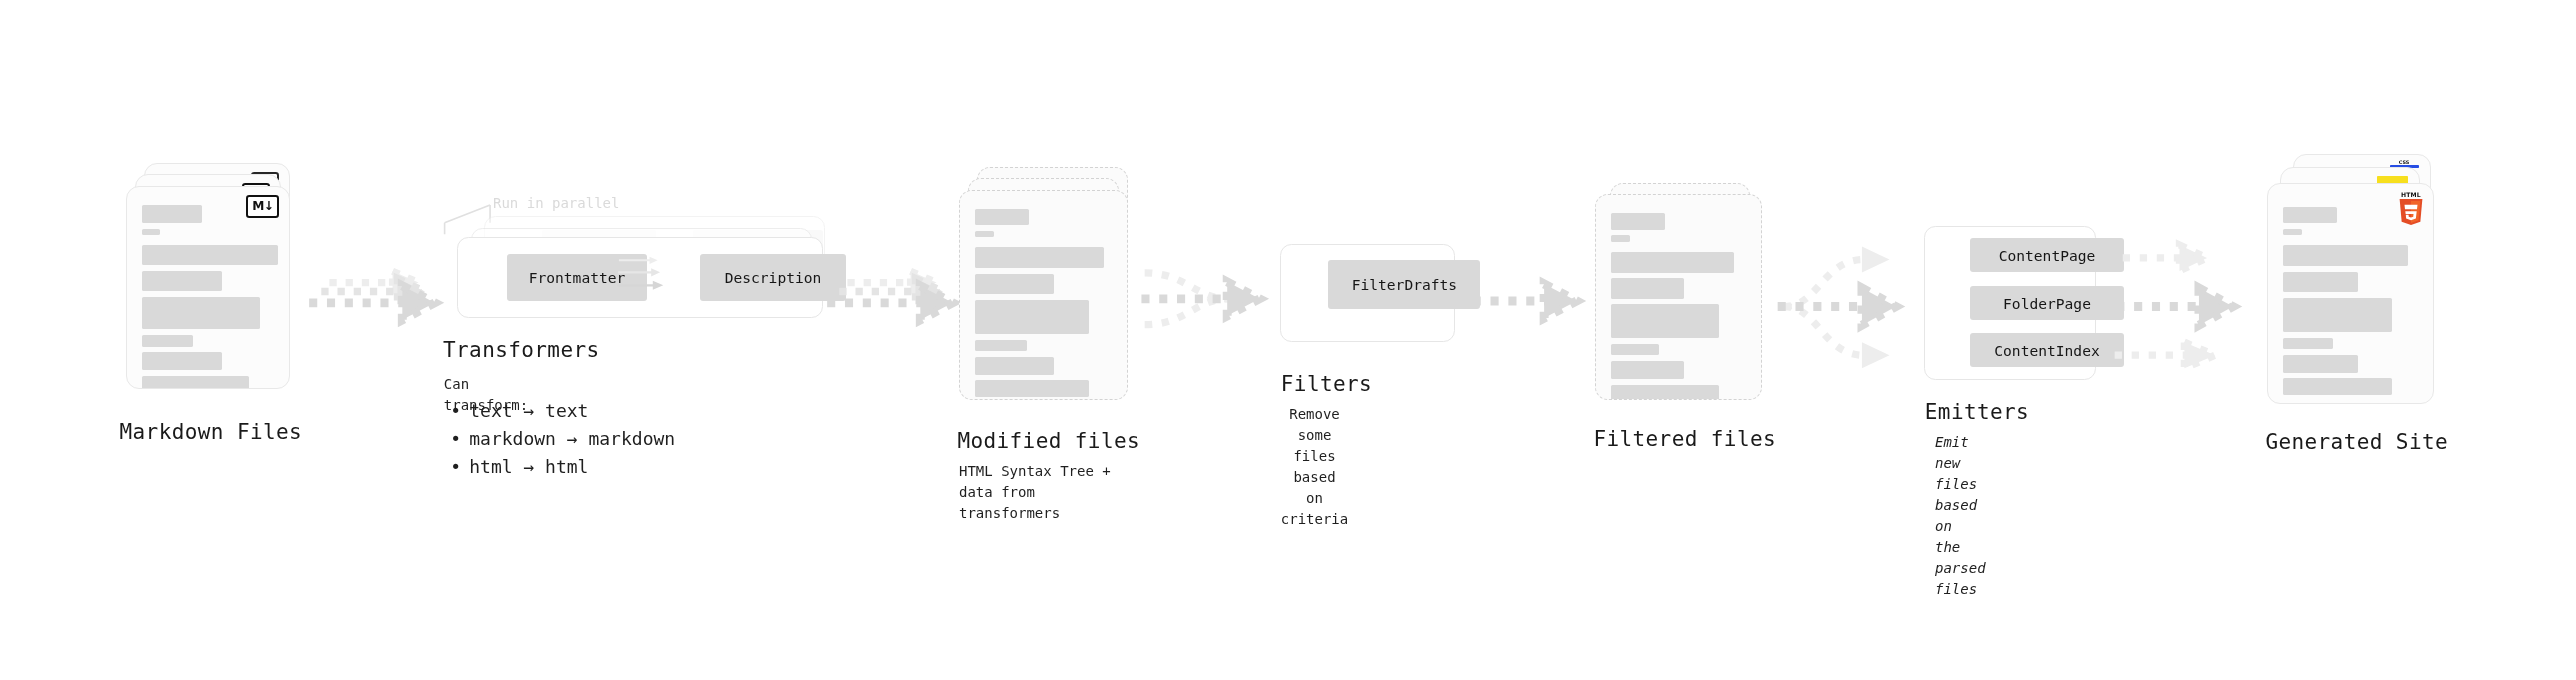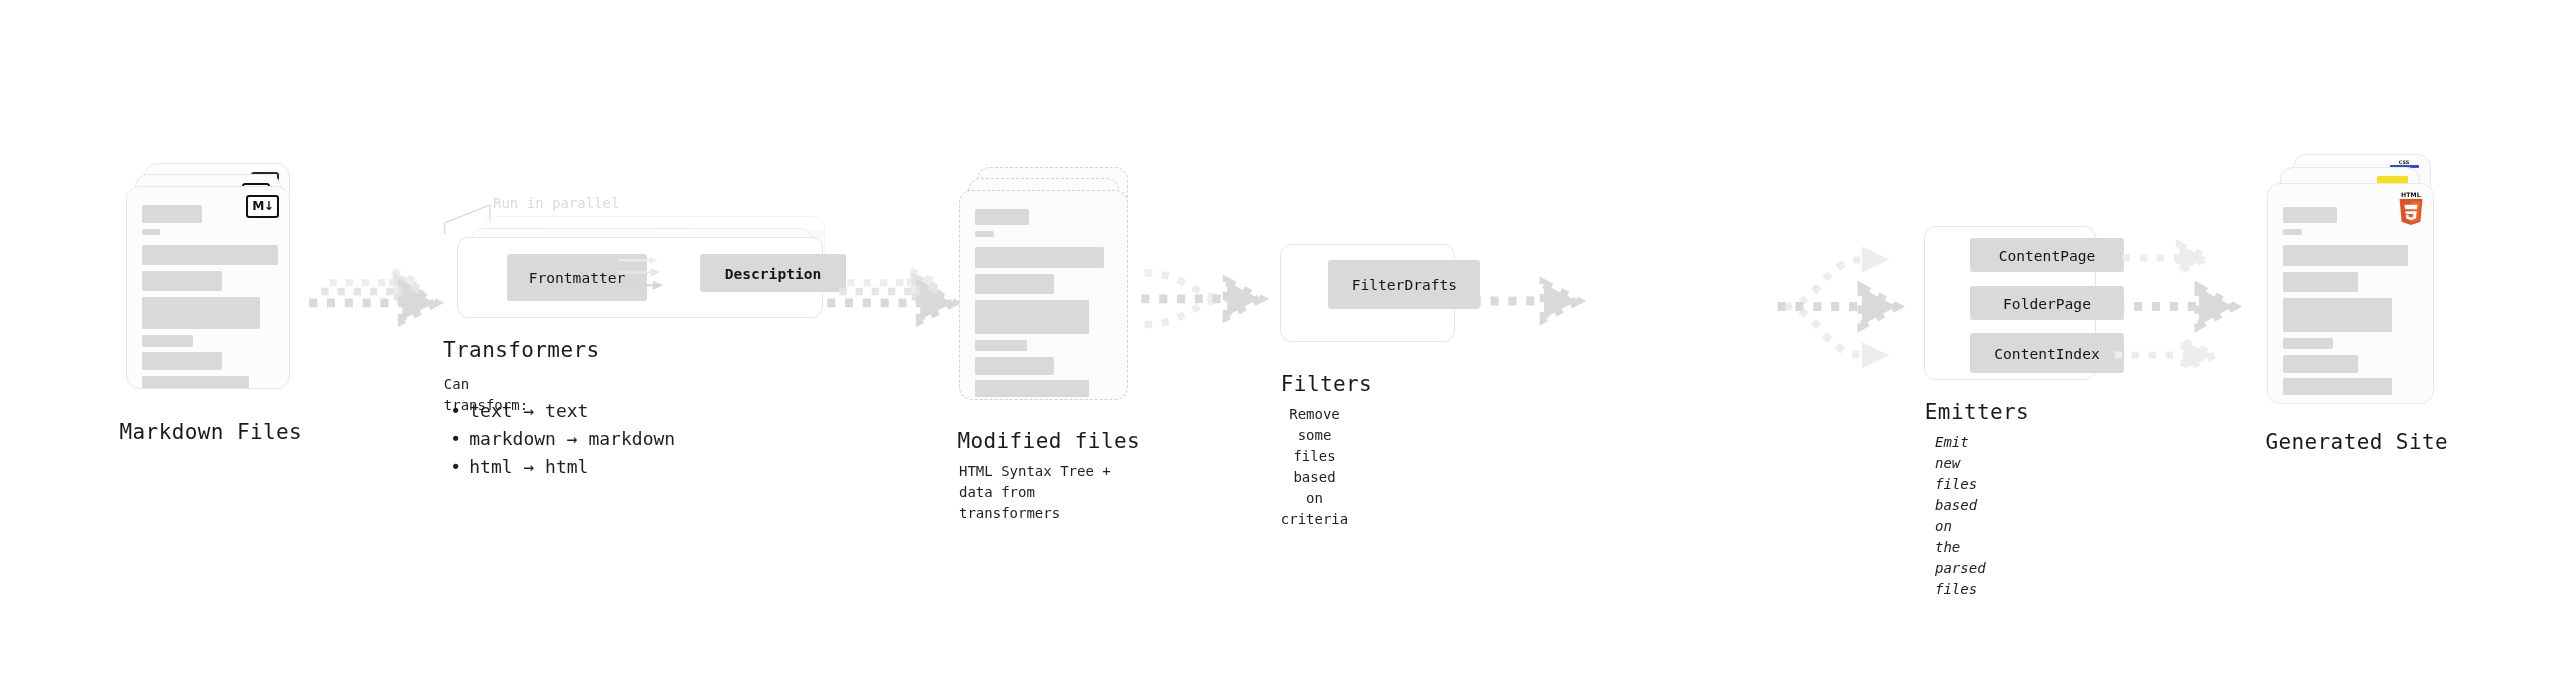--- a/index.html
+++ b/index.html
@@ -162,21 +162,21 @@
     <div class="panel ghost2" style="left:41px;top:29px;width:341px;height:77px;">
       <div class="chip faint2" style="position:absolute;left:21px;top:13px;width:114px;height:42px;"></div>
       <div class="chip faint2" style="position:absolute;left:172px;top:13px;width:130px;height:42px;"></div>
     </div>
     <div class="panel ghost1" style="left:28.4px;top:41px;width:341px;height:77px;">
       <div class="chip faint" style="position:absolute;left:21px;top:13px;width:114px;height:42px;"></div>
       <div class="chip faint" style="position:absolute;left:172px;top:13px;width:130px;height:42px;"></div>
     </div>
     <div class="panel" style="left:14px;top:50px;width:366px;height:81px;">
       <div class="chip" style="position:absolute;left:13px;top:16.3px;width:140px;height:47px;">Frontmatter</div>
-      <div class="chip" style="position:absolute;left:206px;top:16.3px;width:146px;height:38px;font-weight:bold;">Description</div>
+      <div class="chip" style="position:absolute;left:206px;top:16.3px;width:146px;height:47px;">Description</div>
       <svg style="position:absolute;left:159px;top:14.6px;" width="49" height="50" viewBox="0 0 60 62">
         <g fill="none" stroke="#ededed" stroke-width="2.4">
           <line x1="2" y1="9" x2="42" y2="9"></line>
             <polygon points="40,4.5 50,9 40,13.5" fill="#ededed" stroke="none"></polygon>
         </g>
         <g fill="none" stroke="#e6e6e6" stroke-width="2.6">
           <line x1="1" y1="24" x2="44" y2="24"></line>
             <polygon points="42,19 53,24 42,29" fill="#e6e6e6" stroke="none"></polygon>
         </g>
         <g fill="none" stroke="#d6d6d6" stroke-width="2.8">
@@ -256,39 +256,57 @@
 
   <div class="node" style="left:1471px;top:283px;">
     <svg width="130" height="49" viewBox="0 0 160 60">
       <g stroke="#d9d9d9" stroke-width="11" stroke-dasharray="10 12" fill="#d9d9d9">
         <line x1="2" y1="22" x2="92" y2="22"></line>
           <polygon points="90,1 130,22 90,43"></polygon>
       </g>
     </svg>
   </div>
 
+  <div class="node" style="left:1595px;top:183px;">
+    <div class="stack" style="width:172px;height:218px;">
+      <div class="sheet dashed back1" style="left:14.6px;top:0;width:140px;height:49px;"></div>
+      <div class="sheet dashed front" style="left:0;top:11.4px;width:167px;height:206px;">
+        <div class="sheet-body">
+          <div class="bar" style="width:54px;height:16.3px;"></div>
+          <div class="bar" style="width:19.5px;height:6.5px;margin-bottom:9.8px;"></div>
+          <div class="bar" style="width:89%;height:21px;"></div>
+          <div class="bar" style="width:53%;height:20.3px;"></div>
+          <div class="bar" style="width:78%;height:34px;"></div>
+          <div class="bar" style="width:35%;height:11.4px;"></div>
+          <div class="bar" style="width:53%;height:18px;"></div>
+          <div class="bar" style="width:78%;height:16.3px;"></div>
+        </div>
+      </div>
+    </div>
+    <div class="title" style="position:absolute;left:-1.6px;top:244px;">Filtered files</div>
+  </div>
 
   <div class="node" style="left:1776px;top:232px;">
     <svg width="150" height="154" viewBox="0 0 185 190">
       <path d="M10 92 C52 92 58 34 108 34" fill="none" stroke="#ededed" stroke-width="9" stroke-dasharray="9 12"></path>
       <polygon points="106,18 140,34 106,50" fill="#ededed"></polygon>
       <path d="M10 92 C52 92 58 152 108 152" fill="none" stroke="#ededed" stroke-width="9" stroke-dasharray="9 12"></path>
       <polygon points="106,136 140,152 106,168" fill="#ededed"></polygon>
       <g stroke="#d9d9d9" stroke-width="11" stroke-dasharray="10 12" fill="#d9d9d9">
         <line x1="2" y1="92" x2="108" y2="92"></line>
           <polygon points="106,69 148,92 106,115"></polygon>
       </g>
     </svg>
   </div>
 
   <div class="node" style="left:1924px;top:226px;">
     <div class="panel" style="left:0;top:0;width:172px;height:154px;position:absolute;">
       <div class="chip" style="position:absolute;left:9px;top:11.4px;width:154px;height:34px;">ContentPage</div>
       <div class="chip" style="position:absolute;left:9px;top:59px;width:154px;height:34px;">FolderPage</div>
-      <div class="chip" style="position:absolute;left:9px;top:106px;width:154px;height:40px;">ContentIndex</div>
+      <div class="chip" style="position:absolute;left:9px;top:106px;width:154px;height:34px;">ContentIndex</div>
     </div>
     <div class="title" style="position:absolute;left:0.8px;top:174px;">Emitters</div>
     <div class="caption" style="position:absolute;left:11px;top:206px;font-style:italic;">Emit new files based on
 the parsed files</div>
   </div>
 
   <div class="node" style="left:2113px;top:232px;">
     <svg width="150" height="154" viewBox="0 0 185 190">
       <g stroke="#ededed" stroke-width="9" stroke-dasharray="9 12" fill="#ededed">
         <line x1="12" y1="32" x2="84" y2="32"></line>

